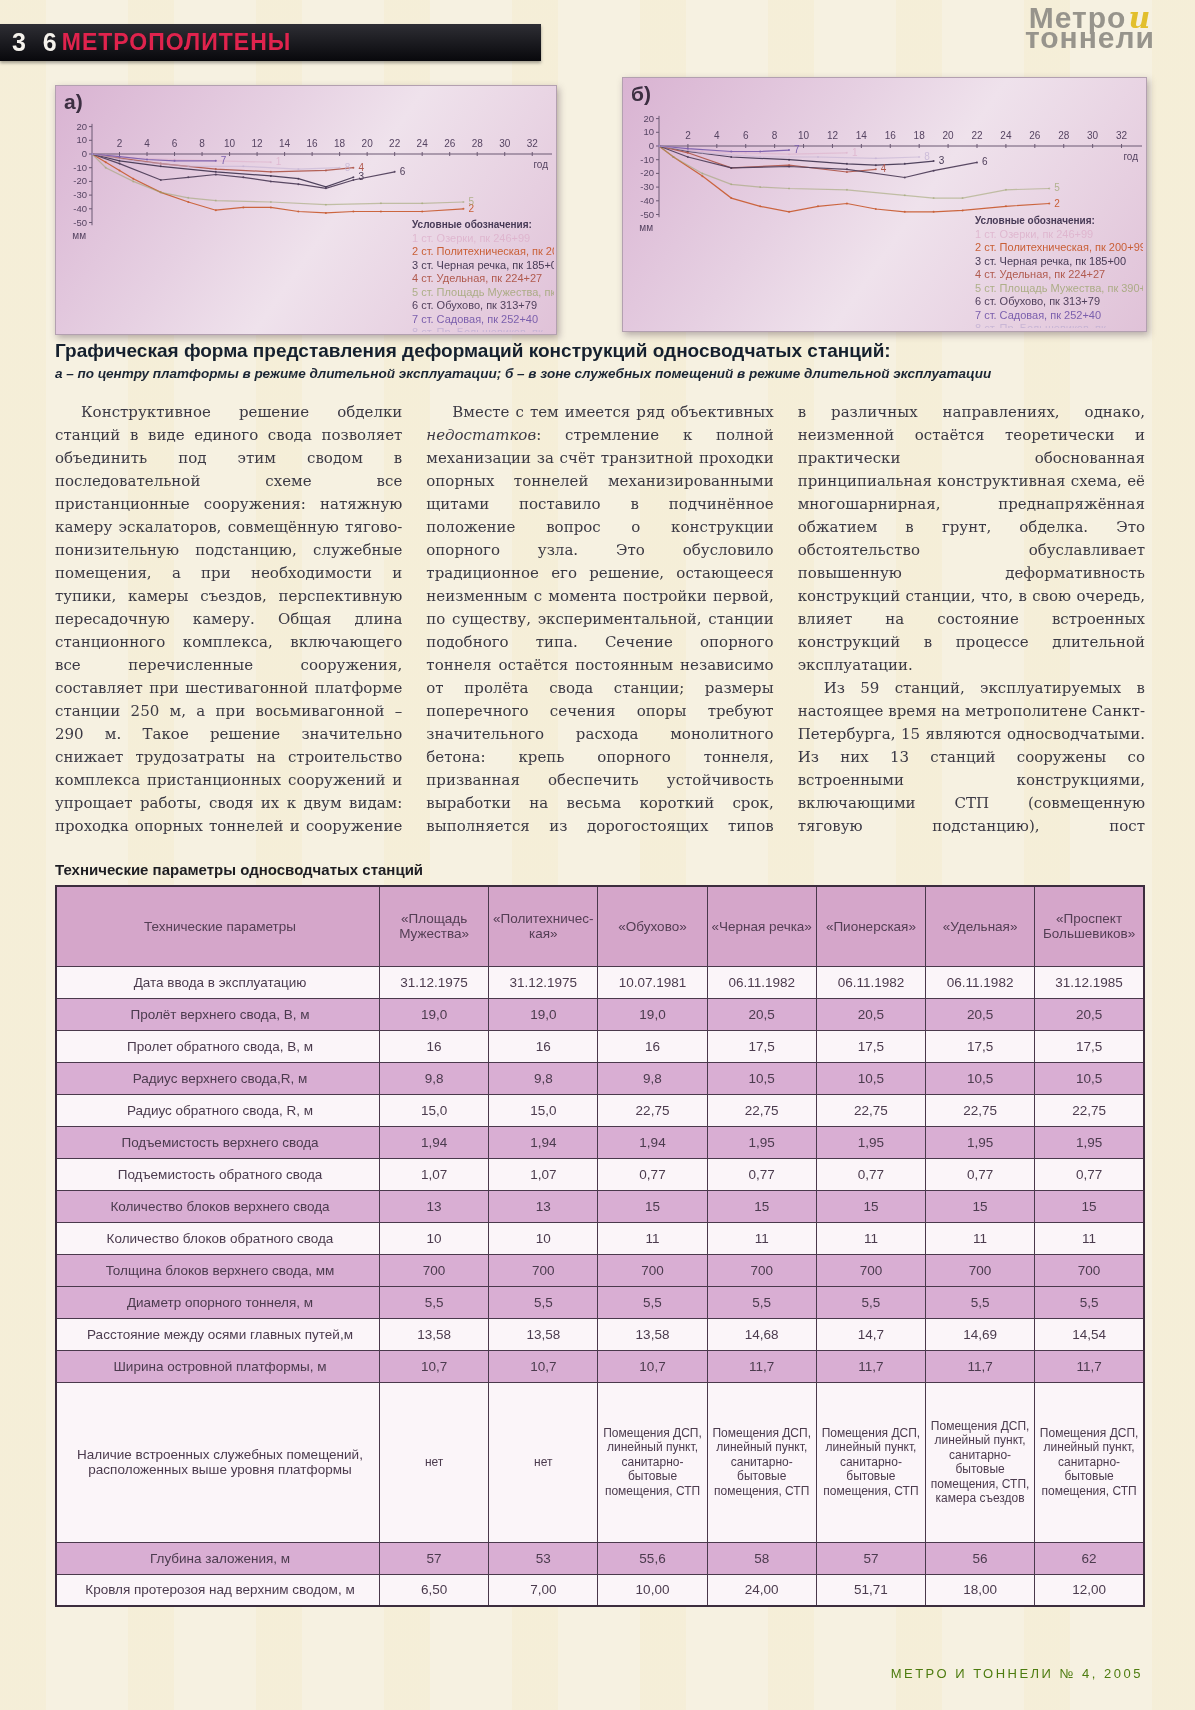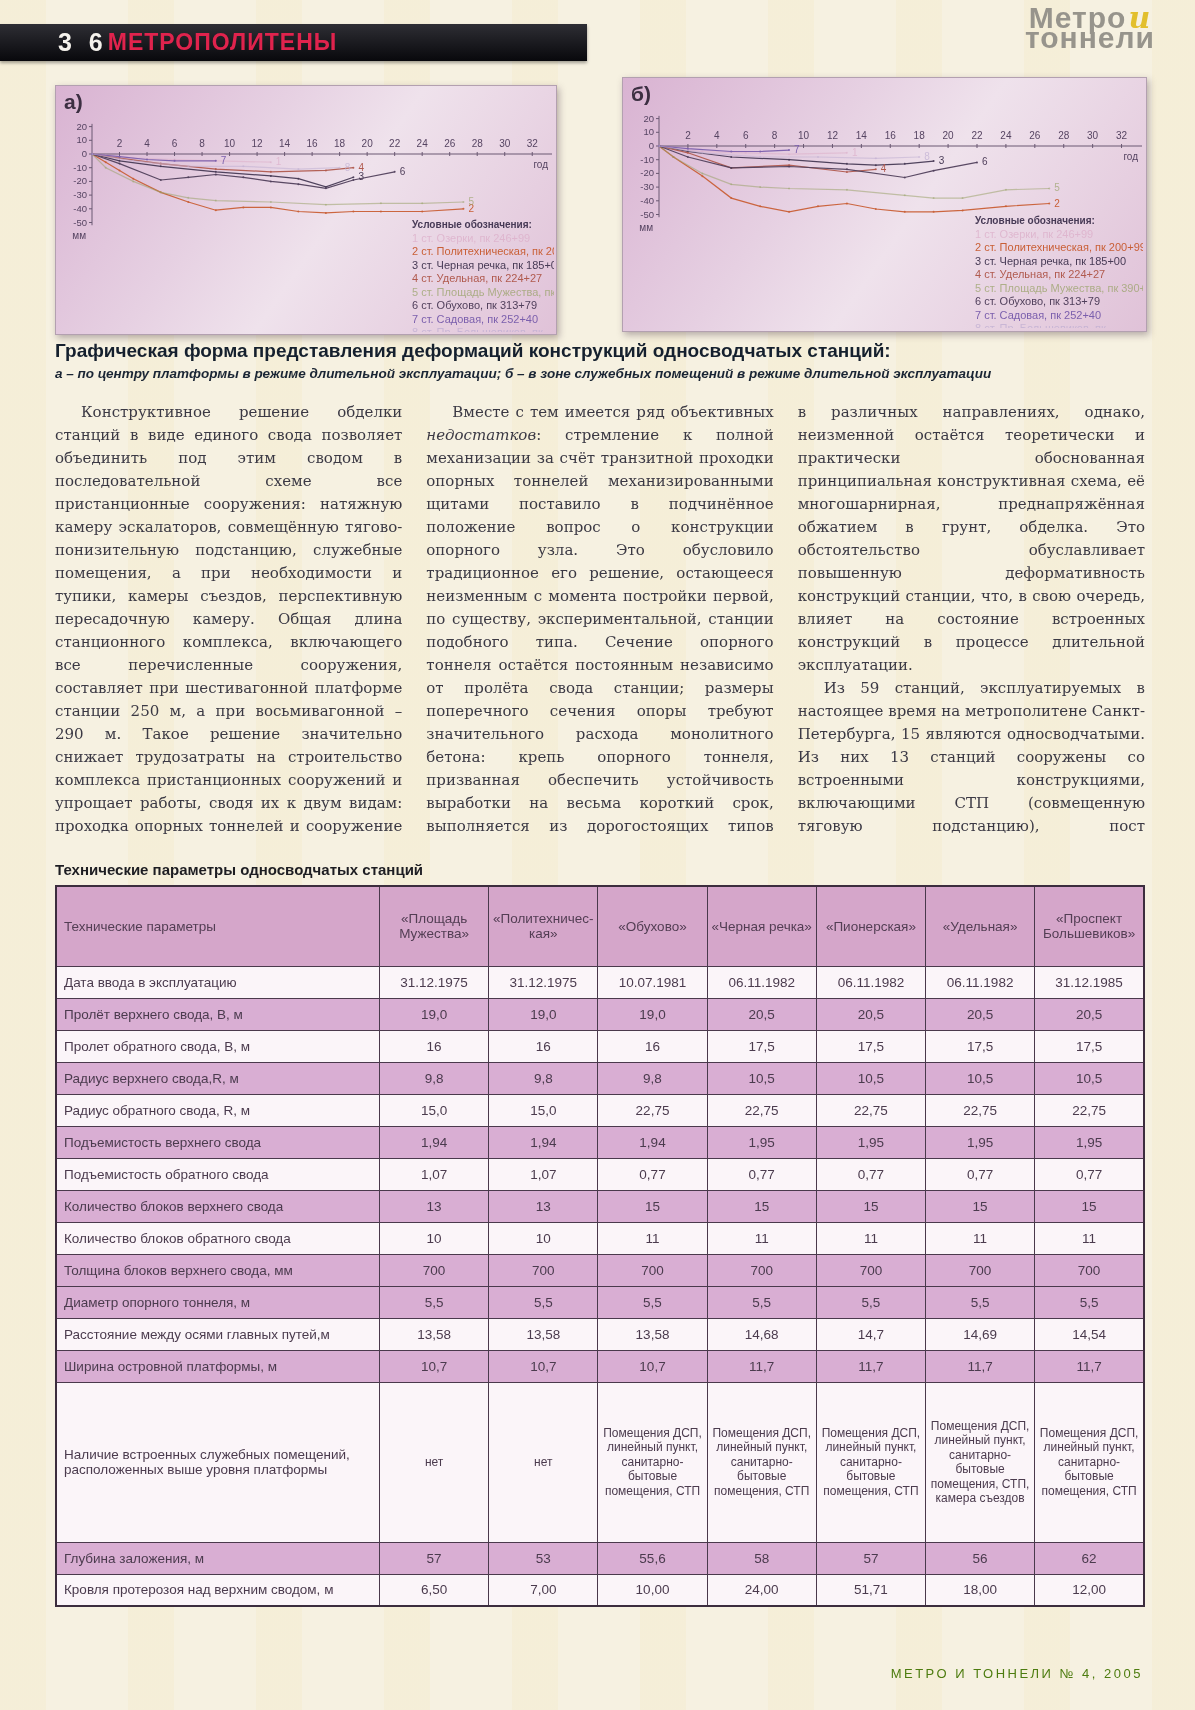--- a/index.html
+++ b/index.html
@@ -6,21 +6,21 @@
   body{
     width:1195px;height:1710px;position:relative;
     background:#f6f1e1;
     background-image:repeating-linear-gradient(90deg, rgba(238,218,150,0.12) 0 46px, rgba(0,0,0,0) 46px 128px);
     font-family:"Liberation Sans",sans-serif;
     overflow:hidden;
   }
   
   .header-bar{position:absolute;left:0;top:24px;width:541px;height:37px;
     background:linear-gradient(180deg,#2e2e34,#08080c);display:flex;align-items:center;
-    box-shadow:0 2px 3px rgba(0,0,0,0.35);padding-left:46px;}
+    box-shadow:0 2px 3px rgba(0,0,0,0.35);}
   .page-num{color:#f5f2ec;font-weight:bold;font-size:25px;letter-spacing:5px;margin-left:12px;}
   .section-title{color:#e0234d;font-weight:bold;font-size:23px;letter-spacing:1px;}
   .logo{position:absolute;right:40px;top:6px;text-align:center;font-weight:bold;
     color:#97948c;line-height:24px;font-size:30px;letter-spacing:1px;}
   .logo .amp{color:#e2bf2d;font-style:italic;font-family:"DejaVu Serif",serif;font-size:30px;margin-left:2px;}
   .logo .l2{margin-top:-4px;}
   
   .chart-panel{position:absolute;border:1px solid #b3a0b0;
     background:linear-gradient(125deg,#d9b3d2 0%,#e6d0e2 35%,#efe2ec 55%,#e0c2d8 100%);
     box-shadow:2px 3px 7px rgba(60,40,60,0.35);}
@@ -45,22 +45,22 @@
   .article em{font-style:italic;}
   
   .table-title{position:absolute;left:55px;top:861px;width:1090px;
     font-weight:bold;font-size:15px;color:#1d1d22;}
   .params-table{position:absolute;left:55px;top:885px;width:1090px;border-collapse:collapse;
     font-size:13.5px;color:#4b3b4e;table-layout:fixed;}
   .params-table th,.params-table td{border:1px solid #4a394c;padding:1px 3px;text-align:center;vertical-align:middle;}
   .params-table{border:2px solid #3c2d3e;}
   .params-table thead tr{height:80px;background:#d5a6ca;color:#533e54;}
   .params-table thead th{font-weight:normal;font-size:13.5px;line-height:15px;}
-  .params-table th.lab{text-align:left;padding-left:7px;font-weight:normal;}
-  .params-table thead th.lab{text-align:left;}
+  .params-table th.lab{text-align:center;padding-left:7px;font-weight:normal;}
+  .params-table thead th.lab{text-align:center;}
   .params-table tbody tr{height:32px;background:#fbf5f9;}
   .params-table tbody tr.shade{background:#d9aed3;}
   .params-table tbody tr.tall{height:160px;}
   .params-table tbody tr.tall td{font-size:12px;line-height:14.5px;padding:2px 2px;}
   .col-label{width:312px;}
   
   .footer{position:absolute;right:52px;top:1666px;font-size:13px;letter-spacing:2.5px;color:#4d7c0f;padding-left:36px;}
 </style>
 </head>
 <body>

